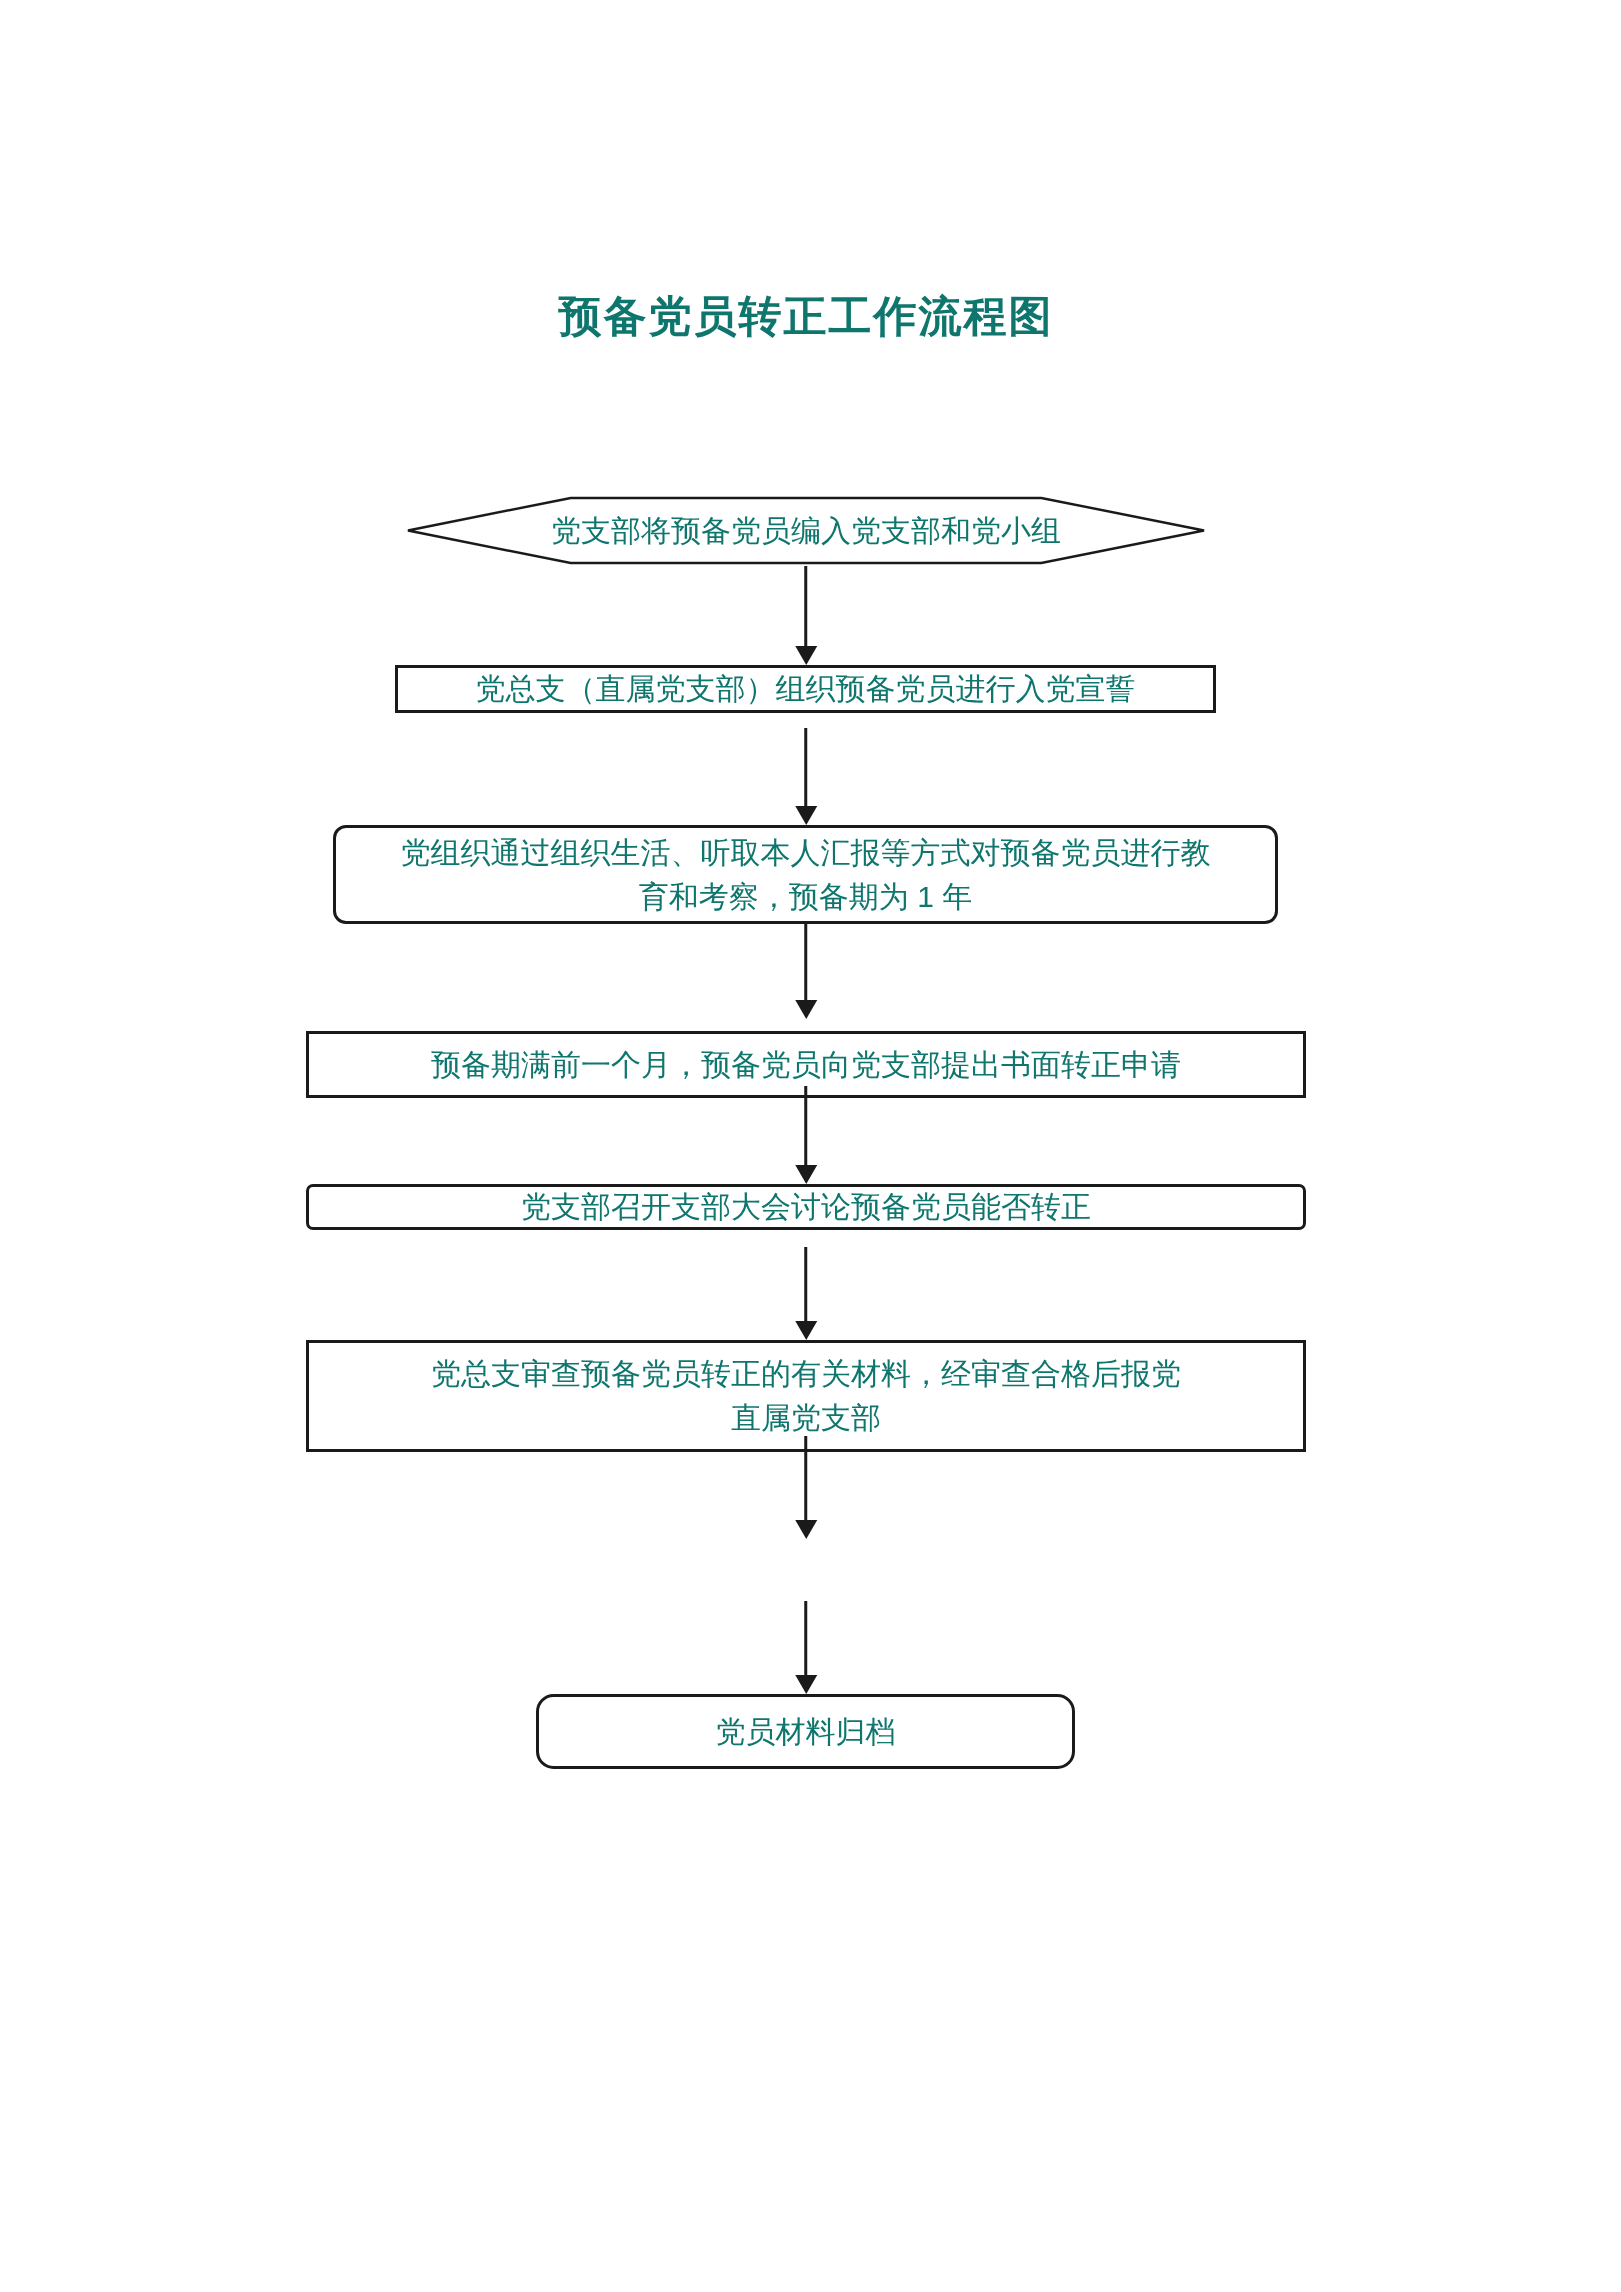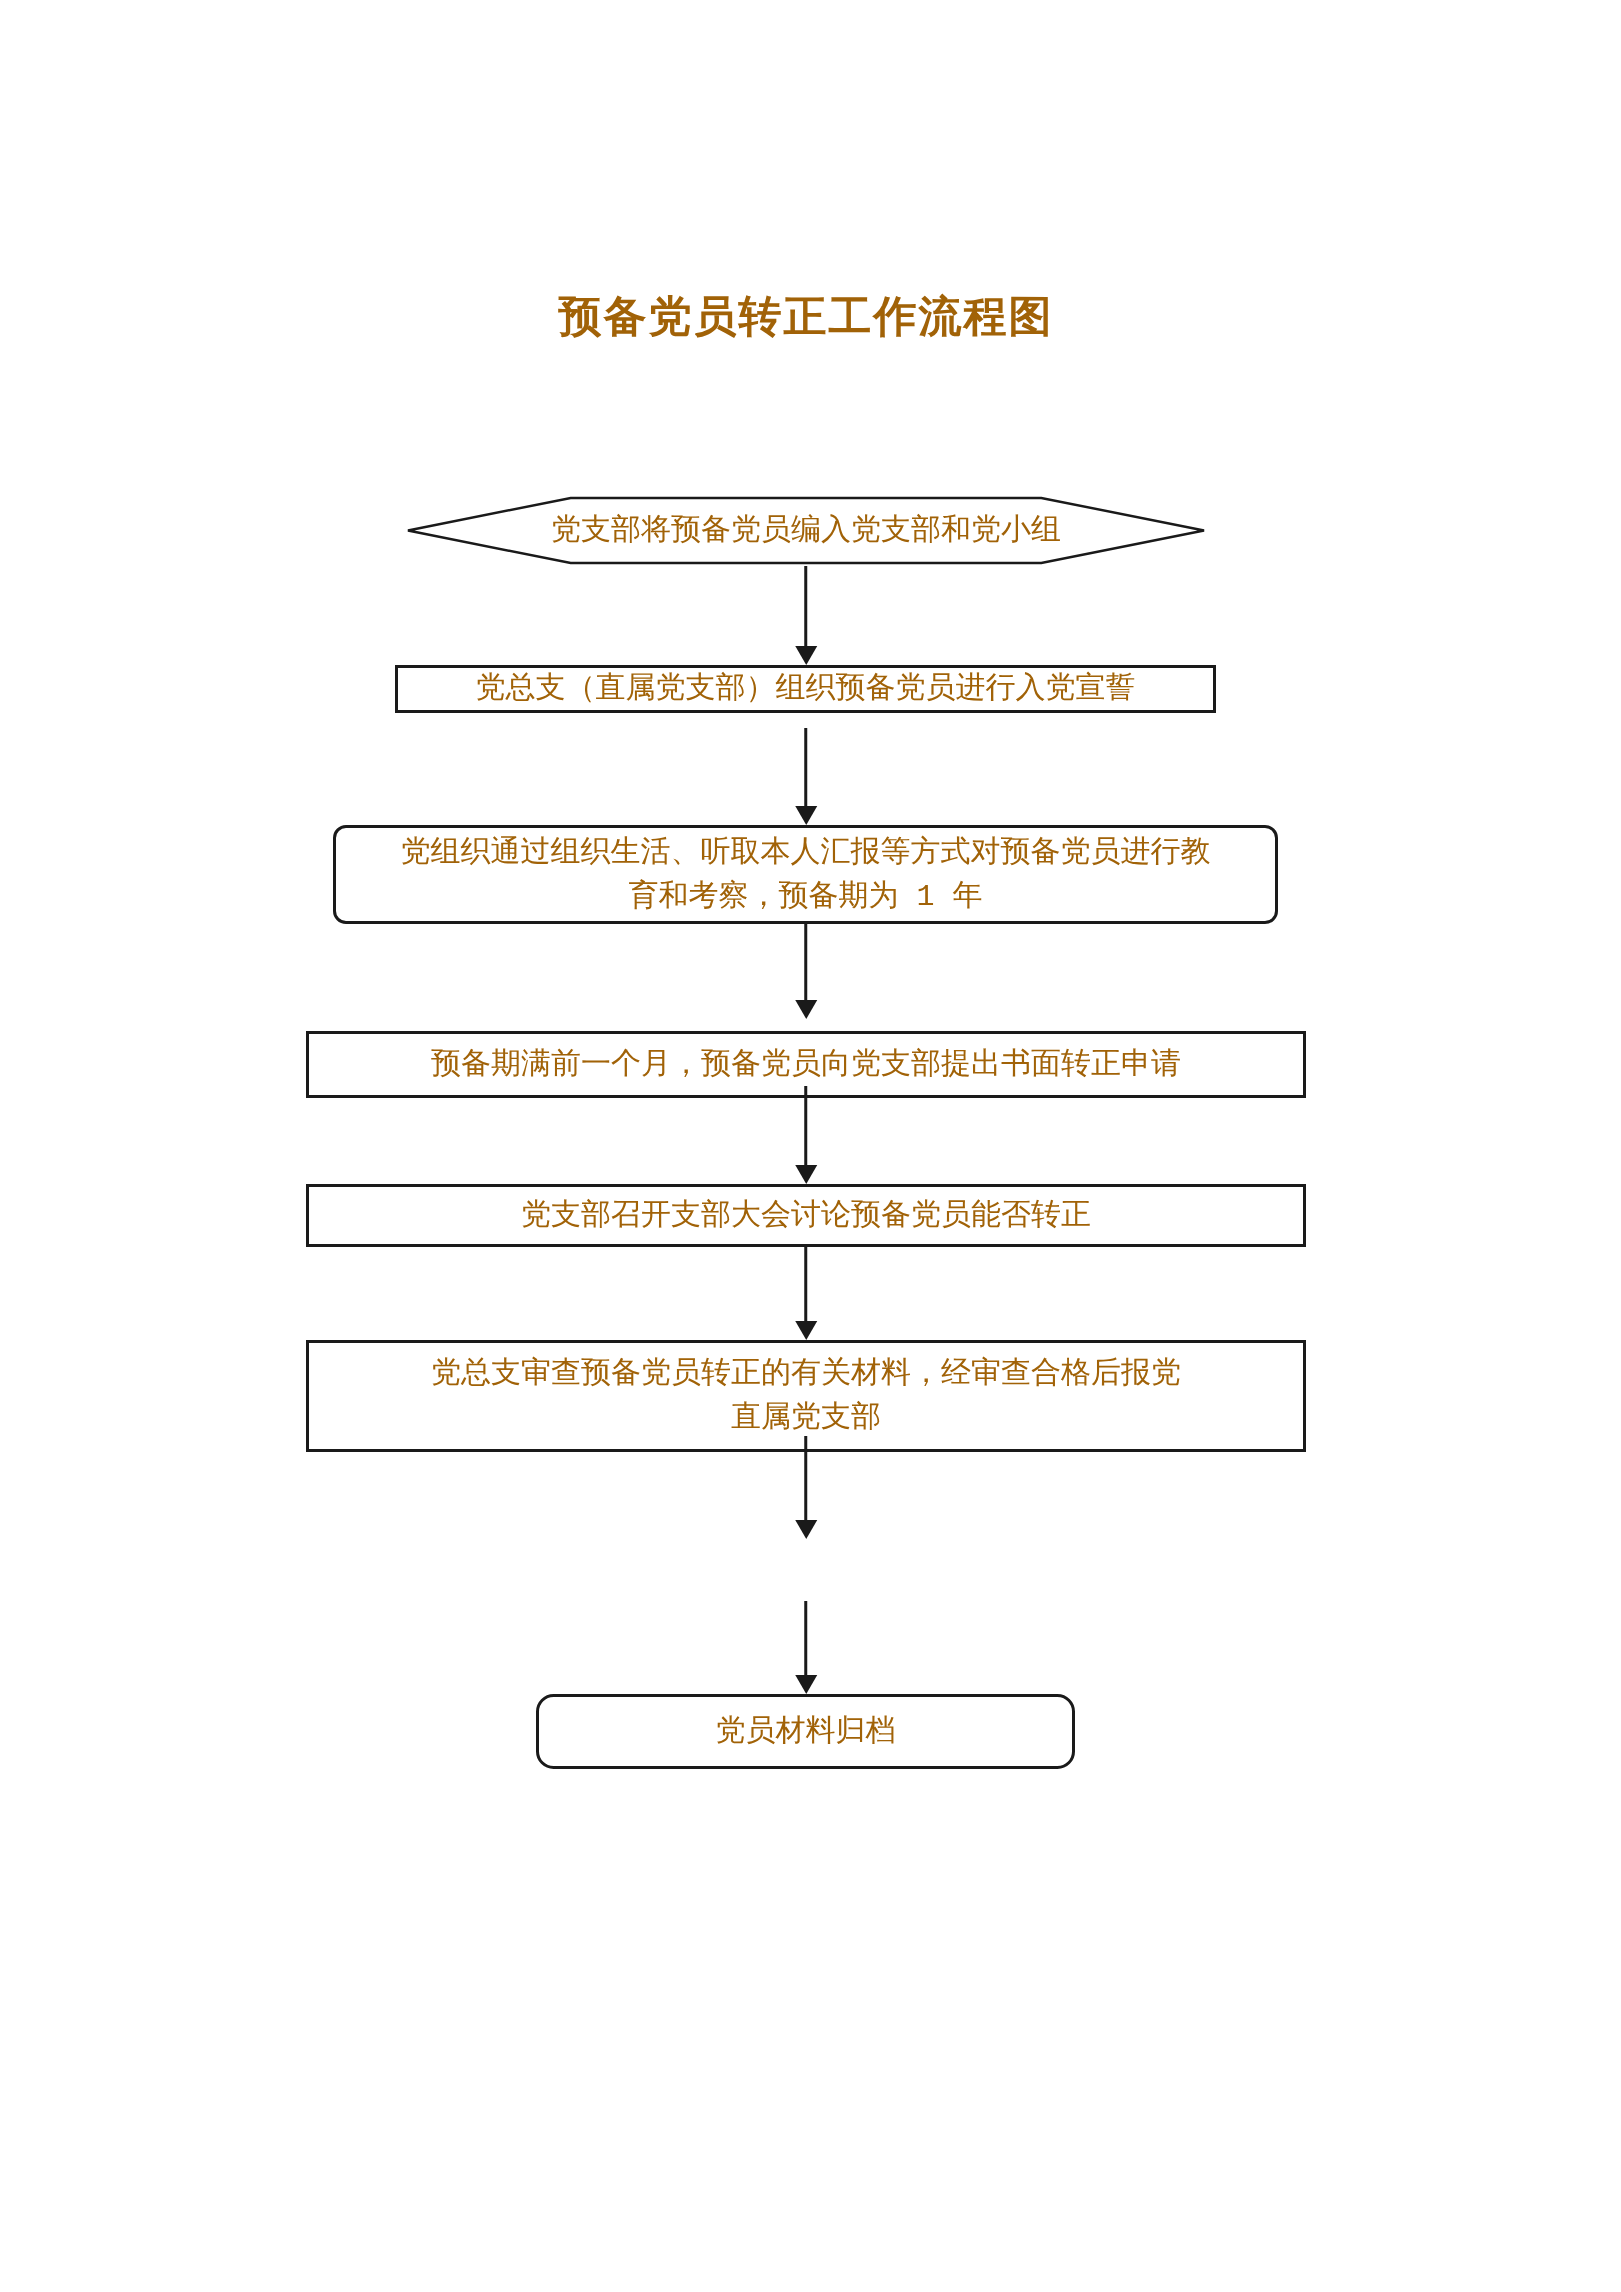--- a/index.html
+++ b/index.html
@@ -5,22 +5,22 @@
   html, body {
     margin: 0;
     padding: 0;
     background: #ffffff;
   }
   .canvas {
     position: relative;
     width: 1621px;
     height: 2293px;
     background: #ffffff;
-    font-family: Liberation Mono, monospace;
-    color: #a16207;
+    font-family: Liberation Sans, sans-serif;
+    color: #0f766e;
     overflow: hidden;
   }
   .doc-title {
     position: absolute;
     top: 288px;
     left: 806px;
     transform: translateX(-50%);
     font-size: 43px;
     font-weight: 700;
     letter-spacing: 2px;
@@ -123,21 +123,21 @@
 
   <div class="node rect" style="left:306px; top:1019px; width:1000px; height:67px;margin-top:12px;">
     <div class="node-line">预备期满前一个月，预备党员向党支部提出书面转正申请</div>
   </div>
 
   <div class="arrow" style="left:806px; top:1086px; height:98px;">
     <div class="arrow-line"></div>
     <div class="arrow-head"></div>
   </div>
 
-  <div class="node rect" style="left:306px; top:1184px; width:1000px; height:63px;">
+  <div class="node rect" style="left:306px; top:1184px; width:1000px; height:46px;border-radius:7px;">
     <div class="node-line">党支部召开支部大会讨论预备党员能否转正</div>
   </div>
 
   <div class="arrow" style="left:806px; top:1247px; height:93px;">
     <div class="arrow-line"></div>
     <div class="arrow-head"></div>
   </div>
 
   <div class="node rect" style="left:306px; top:1340px; width:1000px; height:112px;">
     <div class="node-line">党总支审查预备党员转正的有关材料，经审查合格后报党</div>

